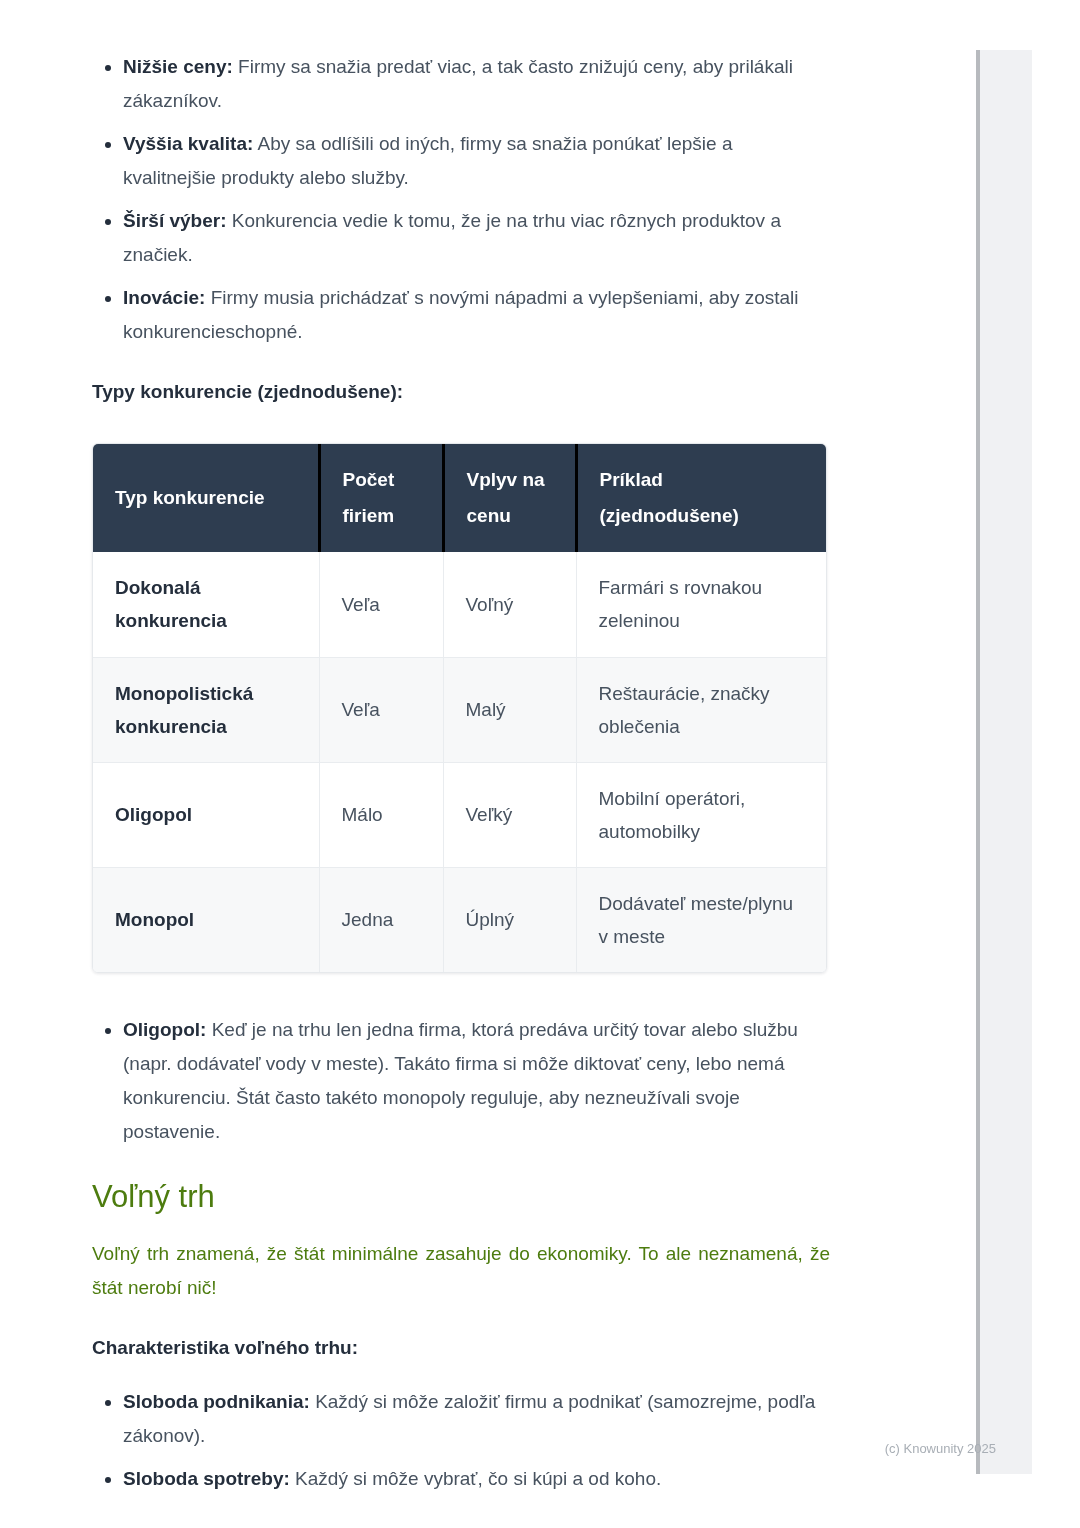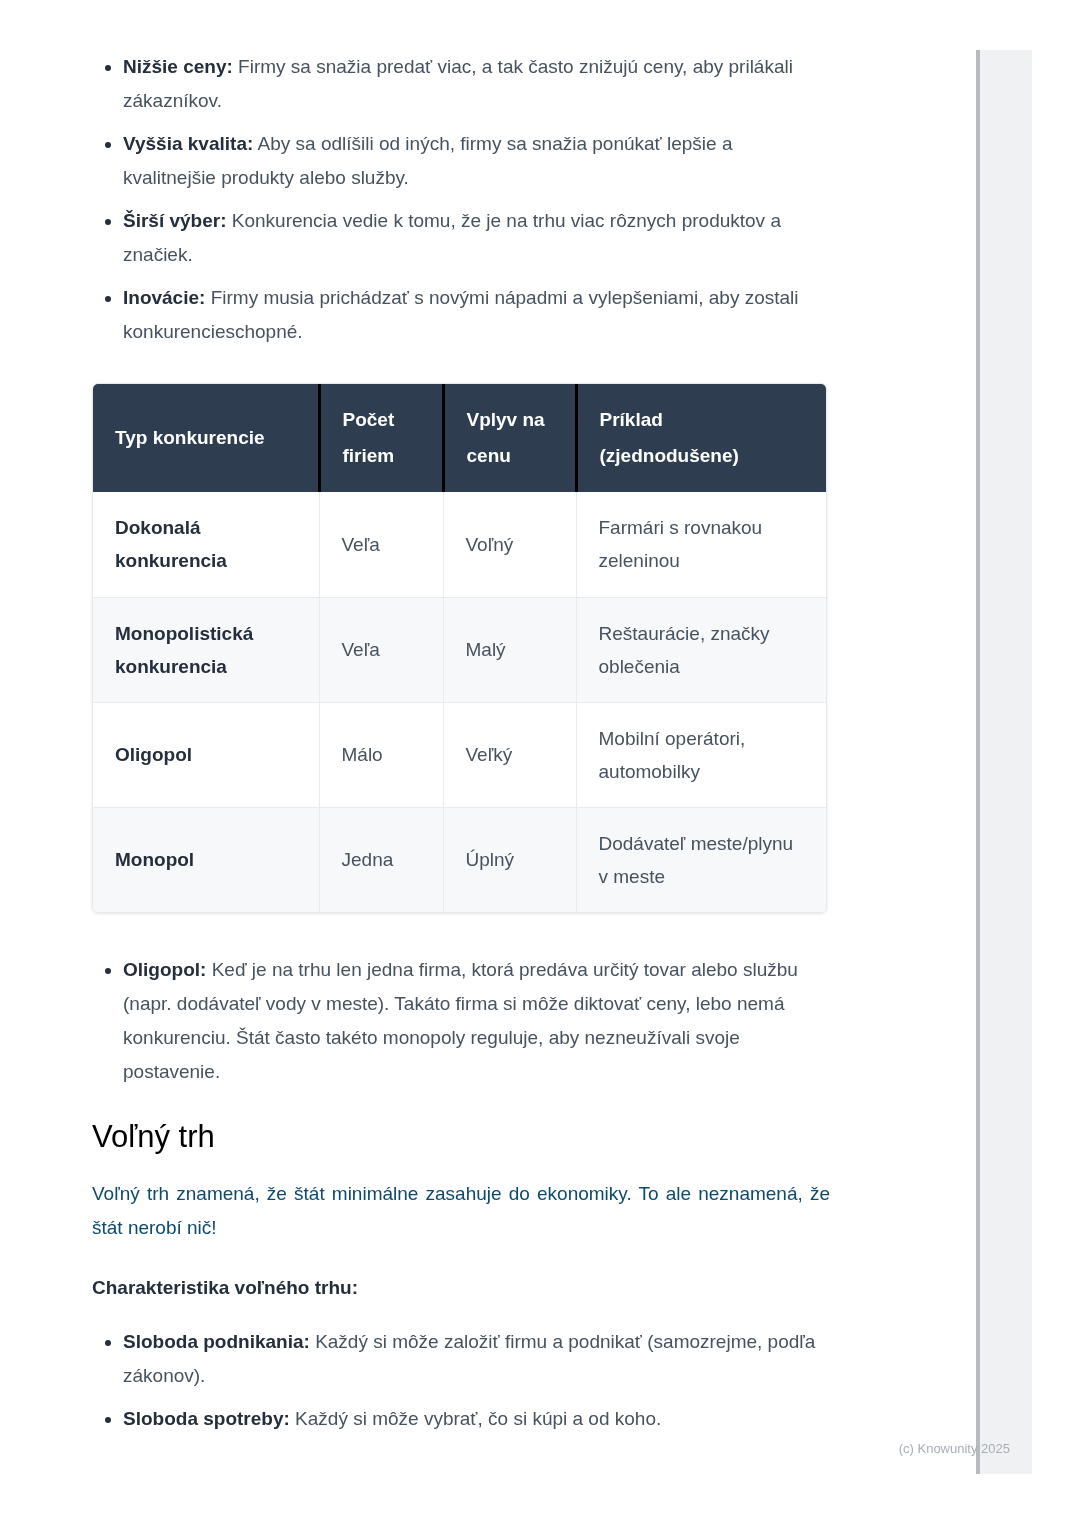--- a/index.html
+++ b/index.html
@@ -48,56 +48,57 @@
   }
   table.comp td.b{font-weight:bold;color:#242e3c;}
   table.comp td + td{border-left:1px solid #e9ecef;}
   table.comp tbody tr + tr td{border-top:1px solid #e9ecef;}
   table.comp tbody tr:nth-child(even) td{background:#f7f8f9;}
 
   ul.single{margin-top:40px;}
 
   h2.section{
     margin:28px 0 0 0;font-size:31px;line-height:40px;
-    font-weight:400;color:#000000;
+    font-weight:400;color:#4d7c0f;
   }
   p.lead{
     margin:20px 0 0 0;font-size:19px;line-height:34px;
-    color:#0c4a6e;text-align:justify;
+    color:#4d7c0f;text-align:justify;
   }
   .bold-heading.second{margin-top:26px;}
   ul.bullets.last{margin-top:20px;}
 
   
   .side-strip{
     position:absolute;left:976px;top:50px;width:4px;height:1424px;
     background:#b7babe;z-index:2;
   }
   .side-panel{
     position:absolute;left:980px;top:50px;width:52px;height:1424px;
     background:#f0f1f3;z-index:1;
   }
   .copyright{
-    position:absolute;top:1441px;right:70px;z-index:5;
+    position:absolute;top:1441px;right:84px;z-index:5;
     font-size:13px;line-height:16px;color:#a8aeb5;white-space:nowrap;
   }
 </style>
 </head>
 <body>
 
 <div class="page">
   <div class="content">
 
     <ul class="bullets">
       <li><span class="b">Nižšie ceny:</span> <span>Firmy sa snažia predať viac, a tak často znižujú ceny, aby prilákali zákazníkov.</span></li>
       <li><span class="b">Vyššia kvalita:</span> <span>Aby sa odlíšili od iných, firmy sa snažia ponúkať lepšie a kvalitnejšie produkty alebo služby.</span></li>
       <li><span class="b">Širší výber:</span> <span>Konkurencia vedie k tomu, že je na trhu viac rôznych produktov a značiek.</span></li>
       <li><span class="b">Inovácie:</span> <span>Firmy musia prichádzať s novými nápadmi a vylepšeniami, aby zostali konkurencieschopné.</span></li>
     </ul>
 
+    <p class="bold-heading">Typy konkurencie (zjednodušene):</p>
 
     <div class="table-wrap">
       <table class="comp">
         <colgroup>
             <col class="c1">
             <col class="c2">
             <col class="c3">
             <col class="c4">
           </colgroup>
         <thead>

